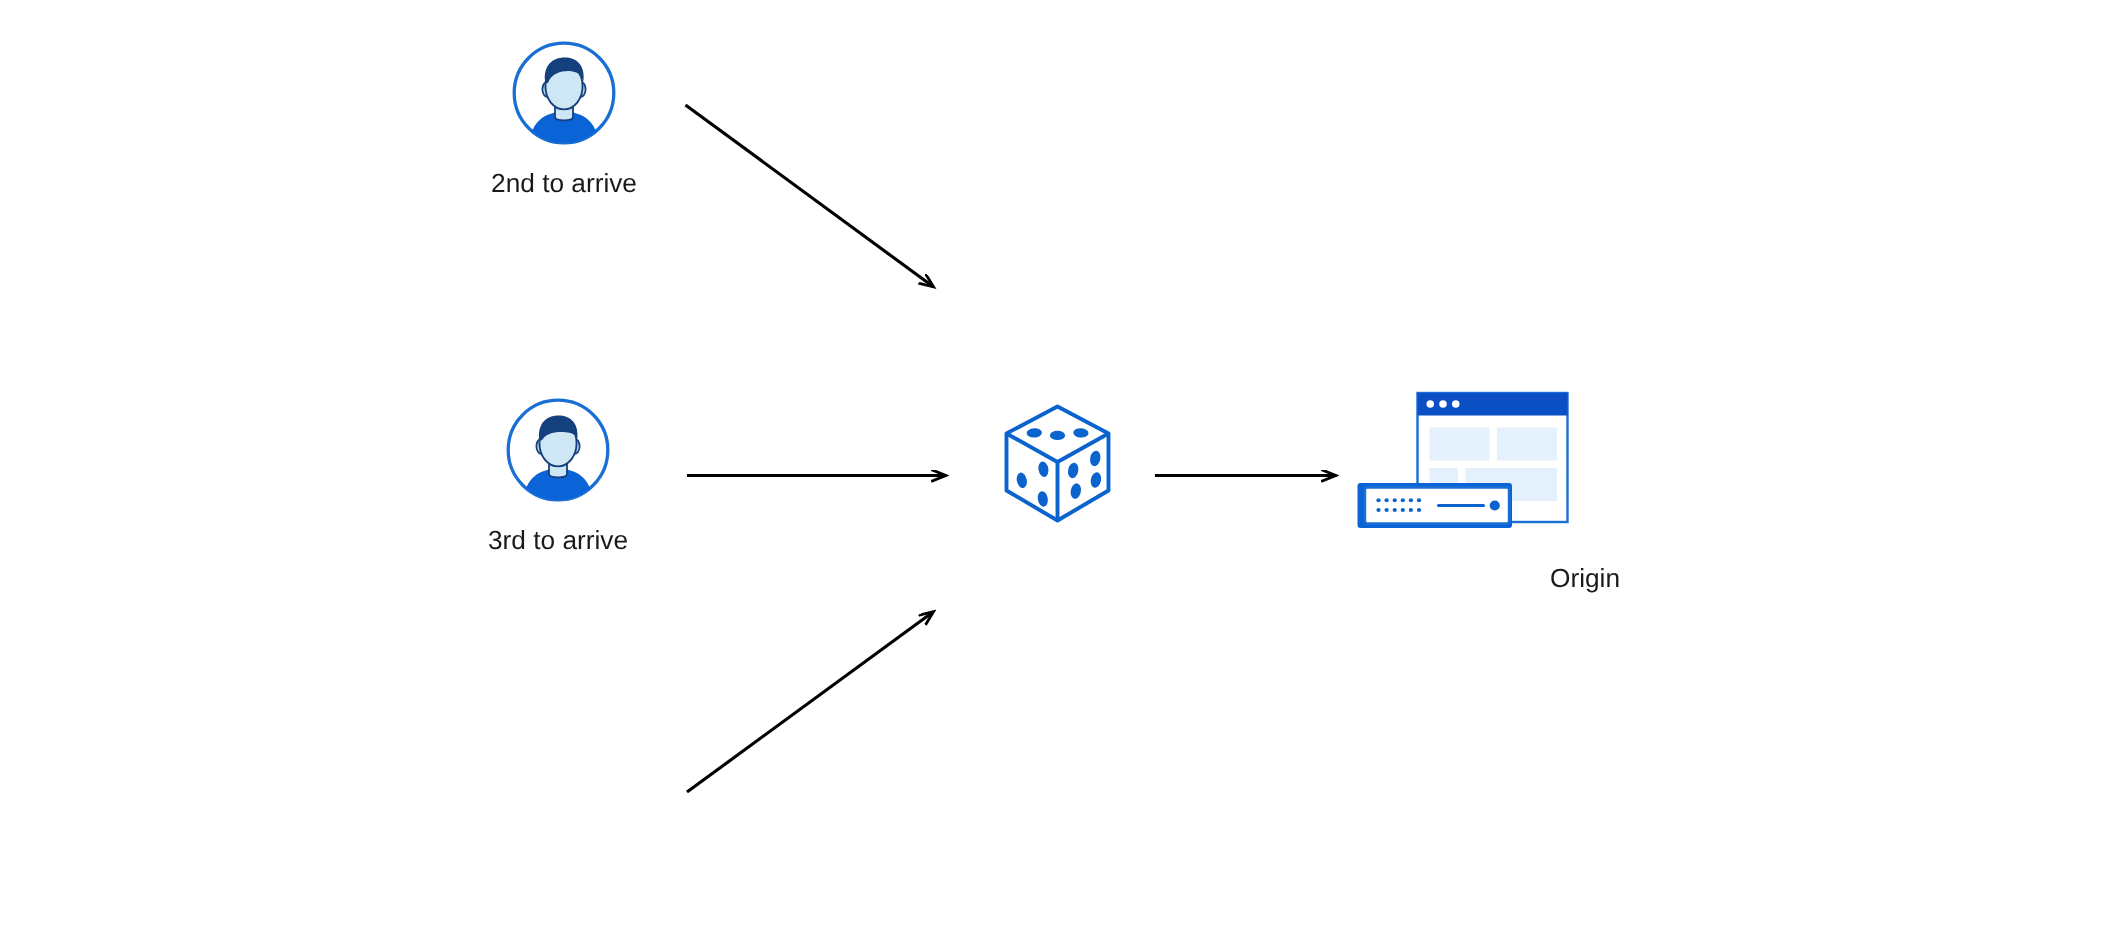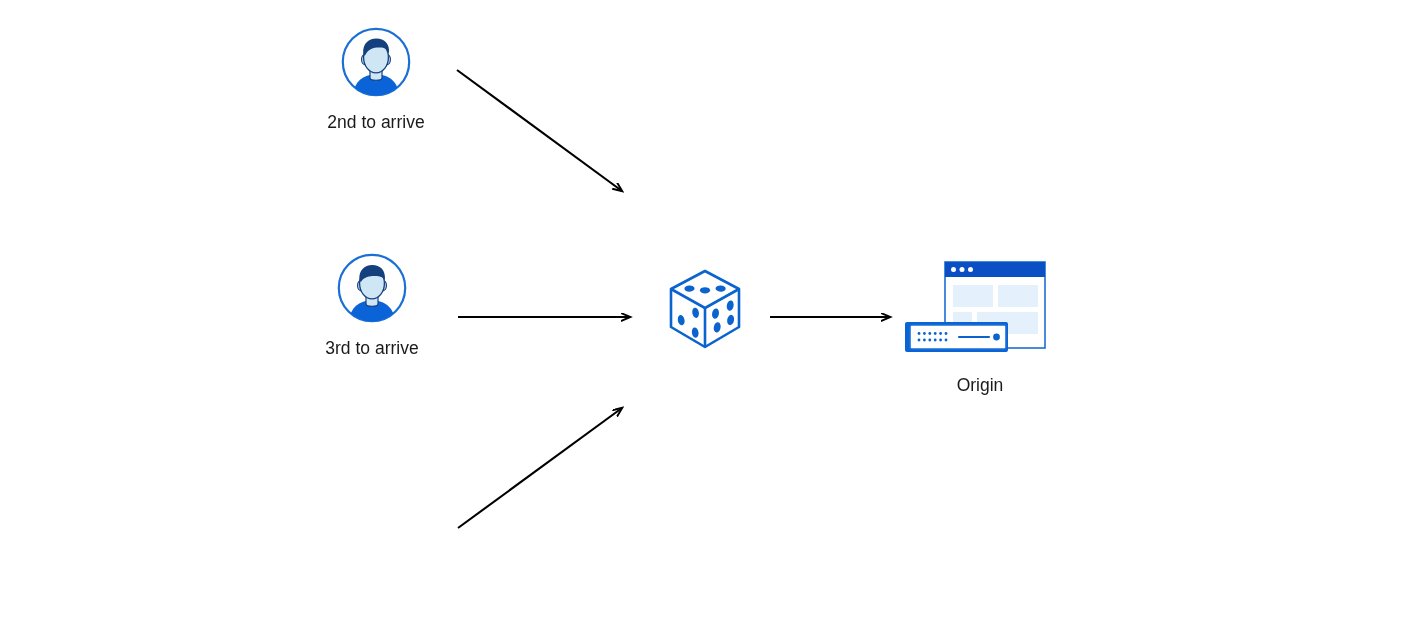--- a/index.html
+++ b/index.html
@@ -89,21 +89,21 @@
         <path d="M30 41 L42 41 L42 52 C42 55 30 55 30 52 Z" fill="#cfe6f5" stroke="#14407e" stroke-width="1.2"></path>
         <ellipse cx="25.1" cy="33.5" rx="3.5" ry="5.1" fill="#cfe6f5" stroke="#14407e" stroke-width="1.2"></ellipse>
         <ellipse cx="46.9" cy="33.5" rx="3.5" ry="5.1" fill="#cfe6f5" stroke="#14407e" stroke-width="1.2"></ellipse>
         <ellipse cx="36" cy="31.5" rx="12.4" ry="15.4" fill="#cfe6f5" stroke="#14407e" stroke-width="1.3"></ellipse>
         <path d="M23.3 27.5 C22.4 17.8 28.4 12.4 36.3 12.4 C44.6 12.4 50.2 17.6 49 28.2 C47.6 24.2 45.6 22.2 41.6 21.6 C36 20.8 28.4 22.2 25.6 28.6 C25 30 23.5 30 23.3 27.5 Z" fill="#14407e"></path>
       </g>
     </svg>
     <div class="node-label">2nd to arrive</div>
   </div>
 
-  <div class="node avatar-node" style="left:292px; top:252px;">
+  <div class="node avatar-node" style="left:292px; top:264px;">
     <svg class="avatar-icon" viewBox="0 0 72 72" xmlns="http://www.w3.org/2000/svg">
       <defs>
           <clipPath id="clip3">
             <circle cx="36" cy="36" r="33.2"></circle>
           </clipPath>
         </defs>
       <circle cx="36" cy="36" r="33.2" fill="#ffffff" stroke="#1a6fd4" stroke-width="2.2"></circle>
       <g clip-path="url(#clip3)">
         <path d="M13 72 C13 56 22.5 48.5 36 48.5 C49.5 48.5 59 56 59 72 Z" fill="#0a64d8"></path>
         <path d="M30 41 L42 41 L42 52 C42 55 30 55 30 52 Z" fill="#cfe6f5" stroke="#14407e" stroke-width="1.2"></path>
@@ -171,16 +171,16 @@
             <circle cx="29.4" cy="85" r="1.4"></circle>
           <circle cx="34.8" cy="85" r="1.4"></circle>
             <circle cx="40.2" cy="85" r="1.4"></circle>
           <circle cx="45.6" cy="85" r="1.4"></circle>
             <circle cx="51" cy="85" r="1.4"></circle>
         </g>
         <line x1="64" y1="82" x2="94" y2="82" stroke="#0b63ce" stroke-width="2.1" stroke-linecap="round"></line>
         <circle cx="101.5" cy="82" r="3.4" fill="#0b63ce"></circle>
       </g>
     </svg>
-    <div class="node-label" style="margin-top:10px;">Origin</div>
+    <div class="node-label" style="margin-top:10px;text-align:right;">Origin</div>
   </div>
 
 </div>
 
 </body></html>

